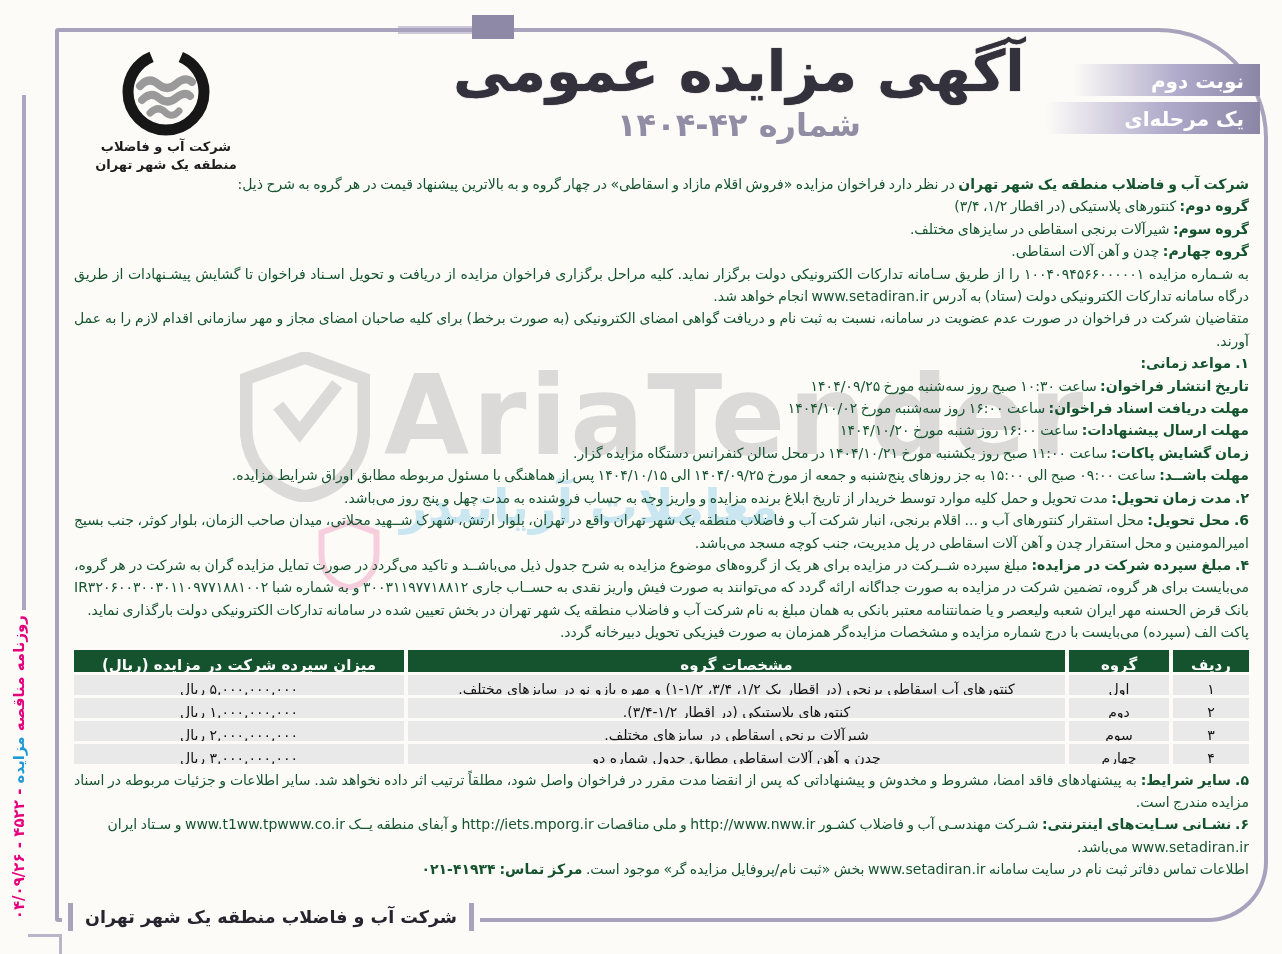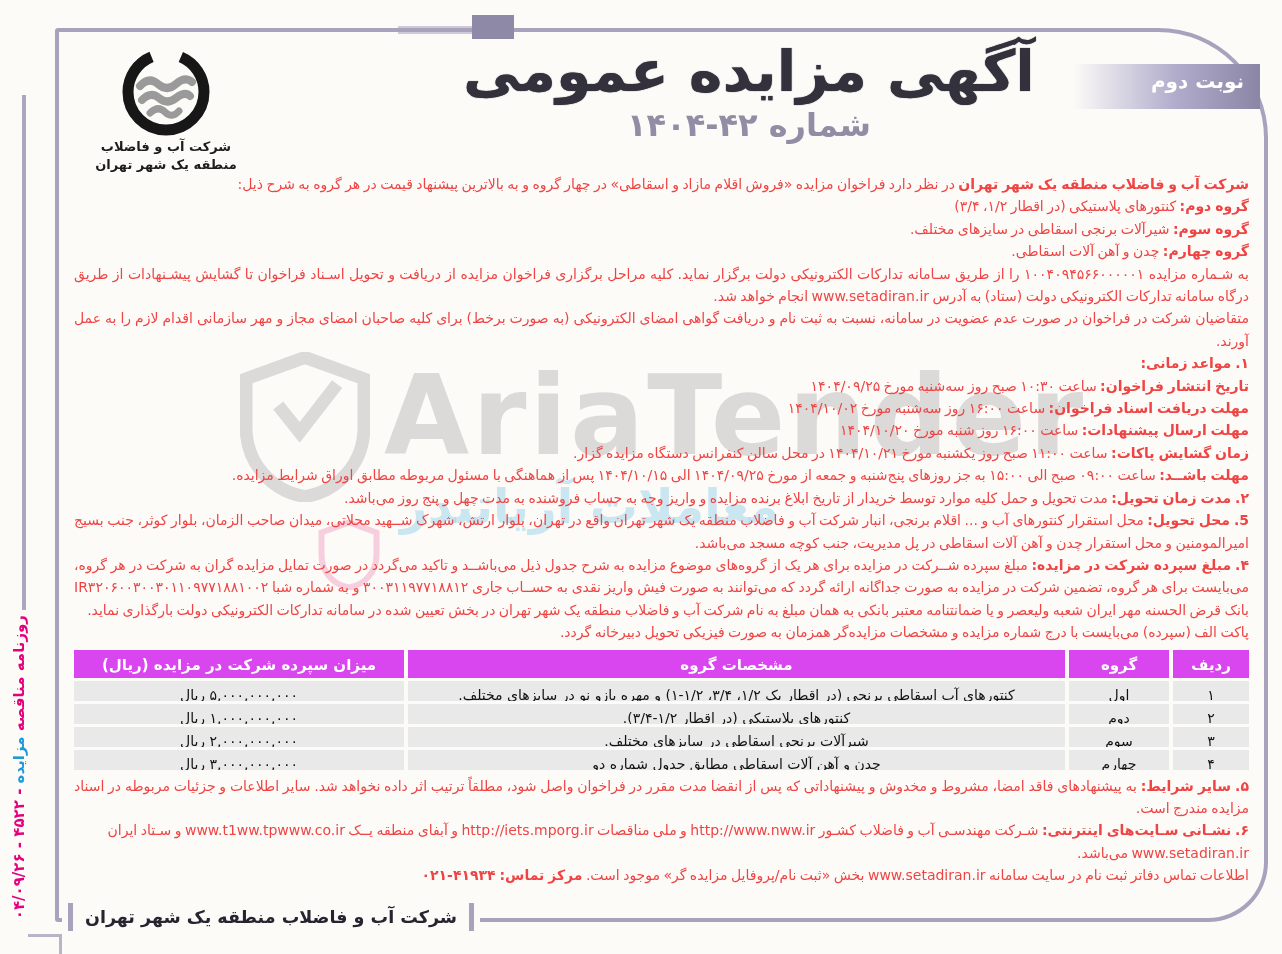--- a/index.html
+++ b/index.html
@@ -15,56 +15,56 @@
     border:4px solid #a8a2bd;
     border-radius:3px 110px 60px 3px;
     z-index:1;
   }
   .deco-square{position:absolute;left:472px;top:15px;width:42px;height:24px;background:#8e89a6;z-index:2;}
   .deco-bar{position:absolute;left:398px;top:26px;width:80px;height:8px;background:#cdc9da;z-index:1;}
   
   .logo{position:absolute;left:22px;top:10px;width:170px;text-align:center;z-index:3;}
   .emblem{display:block;margin:0 auto;}
   .logo-cap{direction:rtl;font-size:13px;font-weight:600;color:#1d1d1d;line-height:18px;}
-  .title-block{position:absolute;left:340px;top:6px;width:700px;text-align:center;z-index:3;}
+  .title-block{position:absolute;left:330px;top:6px;width:700px;text-align:center;z-index:3;}
   .main-title{
     direction:rtl;font-size:57px;font-weight:bold;color:#33313c;line-height:66px;
     text-shadow:0 0 1px #33313c;
     letter-spacing:-1px;
   }
   .number-line{direction:rtl;font-size:32px;font-weight:bold;color:#918da4;margin-top:2px;letter-spacing:1px;}
   .badges{position:absolute;top:32px;right:4px;display:flex;flex-direction:column;align-items:flex-end;gap:6px;z-index:3;}
   .badge{
     direction:rtl;color:#fff;font-size:20px;font-weight:bold;
-    padding:5px 16px 16px 78px;text-align:right;
+    padding:5px 16px 3px 78px;text-align:right;
     background:linear-gradient(to left,#8b85a6 0%,#b1accb 45%,rgba(252,251,248,0) 100%);
   }
   
   .wm{position:absolute;z-index:0;pointer-events:none;}
   .wm-brand-row{left:240px;top:352px;display:flex;align-items:flex-start;gap:14px;}
   .wm-brand{font-size:110px;font-weight:bold;color:rgba(170,170,170,.40);letter-spacing:3px;}
   .wm-fa{left:400px;top:478px;direction:rtl;font-size:48px;color:rgba(140,205,232,.45);letter-spacing:20px;font-weight:bold;}
   .wm-shield-pink{left:318px;top:520px;}
   
   .content{position:absolute;top:141px;left:15px;right:15px;z-index:2;}
   .ln{
     direction:rtl;text-align:justify;margin:0;
-    font-size:14px;line-height:22.4px;color:#ef4444;
+    font-size:14px;line-height:22.4px;color:#14532d;
     word-spacing:-1px;
   }
   .ln b{font-weight:bold;}
   .center{text-align:right;}
   
   .dep-table{margin:6px 0 5px 0;direction:rtl;}
   .trow{display:grid;grid-template-columns:76px 100px 1fr 330px;column-gap:4px;margin-bottom:3px;}
   .trow>div{
     direction:rtl;text-align:center;font-size:14px;color:#111;
     background:#e9e9e9;line-height:28px;height:20px;overflow:hidden;
   }
-  .thead>div{background:#d946ef;color:#fff;font-weight:bold;font-size:15px;line-height:30px;height:28px;}
+  .thead>div{background:#14532d;color:#fff;font-weight:bold;font-size:15px;line-height:30px;height:22px;}
   
   .footer{
     position:absolute;left:3px;bottom:-17px;z-index:4;
     display:flex;align-items:center;gap:12px;background:#fcfbf8;padding:0 6px;height:36px;
   }
   .footer .bar{width:5px;height:28px;background:#a8a2bd;}
   .footer .company{direction:rtl;font-size:17.5px;font-weight:bold;color:#26242e;white-space:nowrap;}
   
   .side-rule{position:absolute;left:22px;top:95px;width:4px;height:515px;background:#aca6c0;z-index:1;}
   .side-info{
@@ -124,37 +124,38 @@
     <div class="logo-cap">منطقه یک شهر تهران</div>
   </div>
 
   <div class="title-block">
     <div class="main-title">آگهی مزایده عمومی</div>
     <div class="number-line">شماره ۴۲-۱۴۰۴</div>
   </div>
 
   <div class="badges">
     <div class="badge">نوبت دوم</div>
+    <div class="badge">یک مرحله‌ای</div>
   </div>
 
   <div class="content">
     <p class="ln"><b>شرکت آب و فاضلاب منطقه یک شهر تهران</b><span> در نظر دارد فراخوان مزایده «فروش اقلام مازاد و اسقاطی» در چهار گروه و به بالاترین پیشنهاد قیمت در هر گروه به شرح ذیل:</span></p>
     <p class="ln"><b>گروه دوم:</b><span> کنتورهای پلاستیکی (در اقطار ۱/۲، ۳/۴)</span></p>
     <p class="ln"><b>گروه سوم:</b><span> شیرآلات برنجی اسقاطی در سایزهای مختلف.</span></p>
     <p class="ln"><b>گروه چهارم:</b><span> چدن و آهن آلات اسقاطی.</span></p>
     <p class="ln">به شـماره مزایده ۱۰۰۴۰۹۴۵۶۶۰۰۰۰۰۱ را از طریق سـامانه تدارکات الکترونیکی دولت برگزار نماید. کلیه مراحل برگزاری فراخوان مزایده از دریافت و تحویل اسـناد فراخوان تا گشایش پیشـنهادات از طریق درگاه سامانه تدارکات الکترونیکی دولت (ستاد) به آدرس www.setadiran.ir انجام خواهد شد.</p>
     <p class="ln">متقاضیان شرکت در فراخوان در صورت عدم عضویت در سامانه، نسبت به ثبت نام و دریافت گواهی امضای الکترونیکی (به صورت برخط) برای کلیه صاحبان امضای مجاز و مهر سازمانی اقدام لازم را به عمل آورند.</p>
     <p class="ln"><b>۱. مواعد زمانی:</b></p>
     <p class="ln"><b>تاریخ انتشار فراخوان:</b><span> ساعت ۱۰:۳۰ صبح روز سه‌شنبه مورخ ۱۴۰۴/۰۹/۲۵</span></p>
     <p class="ln"><b>مهلت دریافت اسناد فراخوان:</b><span> ساعت ۱۶:۰۰ روز سه‌شنبه مورخ ۱۴۰۴/۱۰/۰۲</span></p>
     <p class="ln"><b>مهلت ارسال پیشنهادات:</b><span> ساعت ۱۶:۰۰ روز شنبه مورخ ۱۴۰۴/۱۰/۲۰</span></p>
     <p class="ln"><b>زمان گشایش پاکات:</b><span> ساعت ۱۱:۰۰ صبح روز یکشنبه مورخ ۱۴۰۴/۱۰/۲۱ در محل سالن کنفرانس دستگاه مزایده گزار.</span></p>
     <p class="ln"><b>مهلت باشــد:</b><span> ساعت ۰۹:۰۰ صبح الی ۱۵:۰۰ به جز روزهای پنج‌شنبه و جمعه از مورخ ۱۴۰۴/۰۹/۲۵ الی ۱۴۰۴/۱۰/۱۵ پس از هماهنگی با مسئول مربوطه مطابق اوراق شرایط مزایده.</span></p>
     <p class="ln"><b>۲. مدت زمان تحویل:</b><span> مدت تحویل و حمل کلیه موارد توسط خریدار از تاریخ ابلاغ برنده مزایده و واریز وجه به حساب فروشنده به مدت چهل و پنج روز می‌باشد.</span></p>
-    <p class="ln"><b>5. محل تحویل:</b><span> محل استقرار کنتورهای آب و ... اقلام برنجی، انبار شرکت آب و فاضلاب منطقه یک شهر تهران واقع در تهران، بلوار ارتش، شهرک شــهید محلاتی، میدان صاحب الزمان، بلوار کوثر، جنب بسیج امیرالمومنین و محل استقرار چدن و آهن آلات اسقاطی در پل مدیریت، جنب کوچه مسجد می‌باشد.</span></p>
+    <p class="ln"><b>6. محل تحویل:</b><span> محل استقرار کنتورهای آب و ... اقلام برنجی، انبار شرکت آب و فاضلاب منطقه یک شهر تهران واقع در تهران، بلوار ارتش، شهرک شــهید محلاتی، میدان صاحب الزمان، بلوار کوثر، جنب بسیج امیرالمومنین و محل استقرار چدن و آهن آلات اسقاطی در پل مدیریت، جنب کوچه مسجد می‌باشد.</span></p>
     <p class="ln"><b>۴. مبلغ سپرده شرکت در مزایده:</b><span> مبلغ سپرده شــرکت در مزایده برای هر یک از گروه‌های موضوع مزایده به شرح جدول ذیل می‌باشــد و تاکید می‌گردد در صورت تمایل مزایده گران به شرکت در هر گروه، می‌بایست برای هر گروه، تضمین شرکت در مزایده به صورت جداگانه ارائه گردد که می‌توانند به صورت فیش واریز نقدی به حســاب جاری ۳۰۰۳۱۱۹۷۷۱۸۸۱۲ و به شماره شبا IR۳۲۰۶۰۰۳۰۰۳۰۱۱۰۹۷۷۱۸۸۱۰۰۲ بانک قرض الحسنه مهر ایران شعبه ولیعصر و یا ضمانتنامه معتبر بانکی به همان مبلغ به نام شرکت آب و فاضلاب منطقه یک شهر تهران در بخش تعیین شده در سامانه تدارکات الکترونیکی دولت بارگذاری نماید.</span></p>
     <p class="ln">پاکت الف (سپرده) می‌بایست با درج شماره مزایده و مشخصات مزایده‌گر همزمان به صورت فیزیکی تحویل دبیرخانه گردد.</p>
 
     <div class="dep-table">
       <div class="trow thead">
         <div>ردیف</div>
         <div>گروه</div>
         <div>مشخصات گروه</div>
         <div>میزان سپرده شرکت در مزایده (ریال)</div>
       </div>

